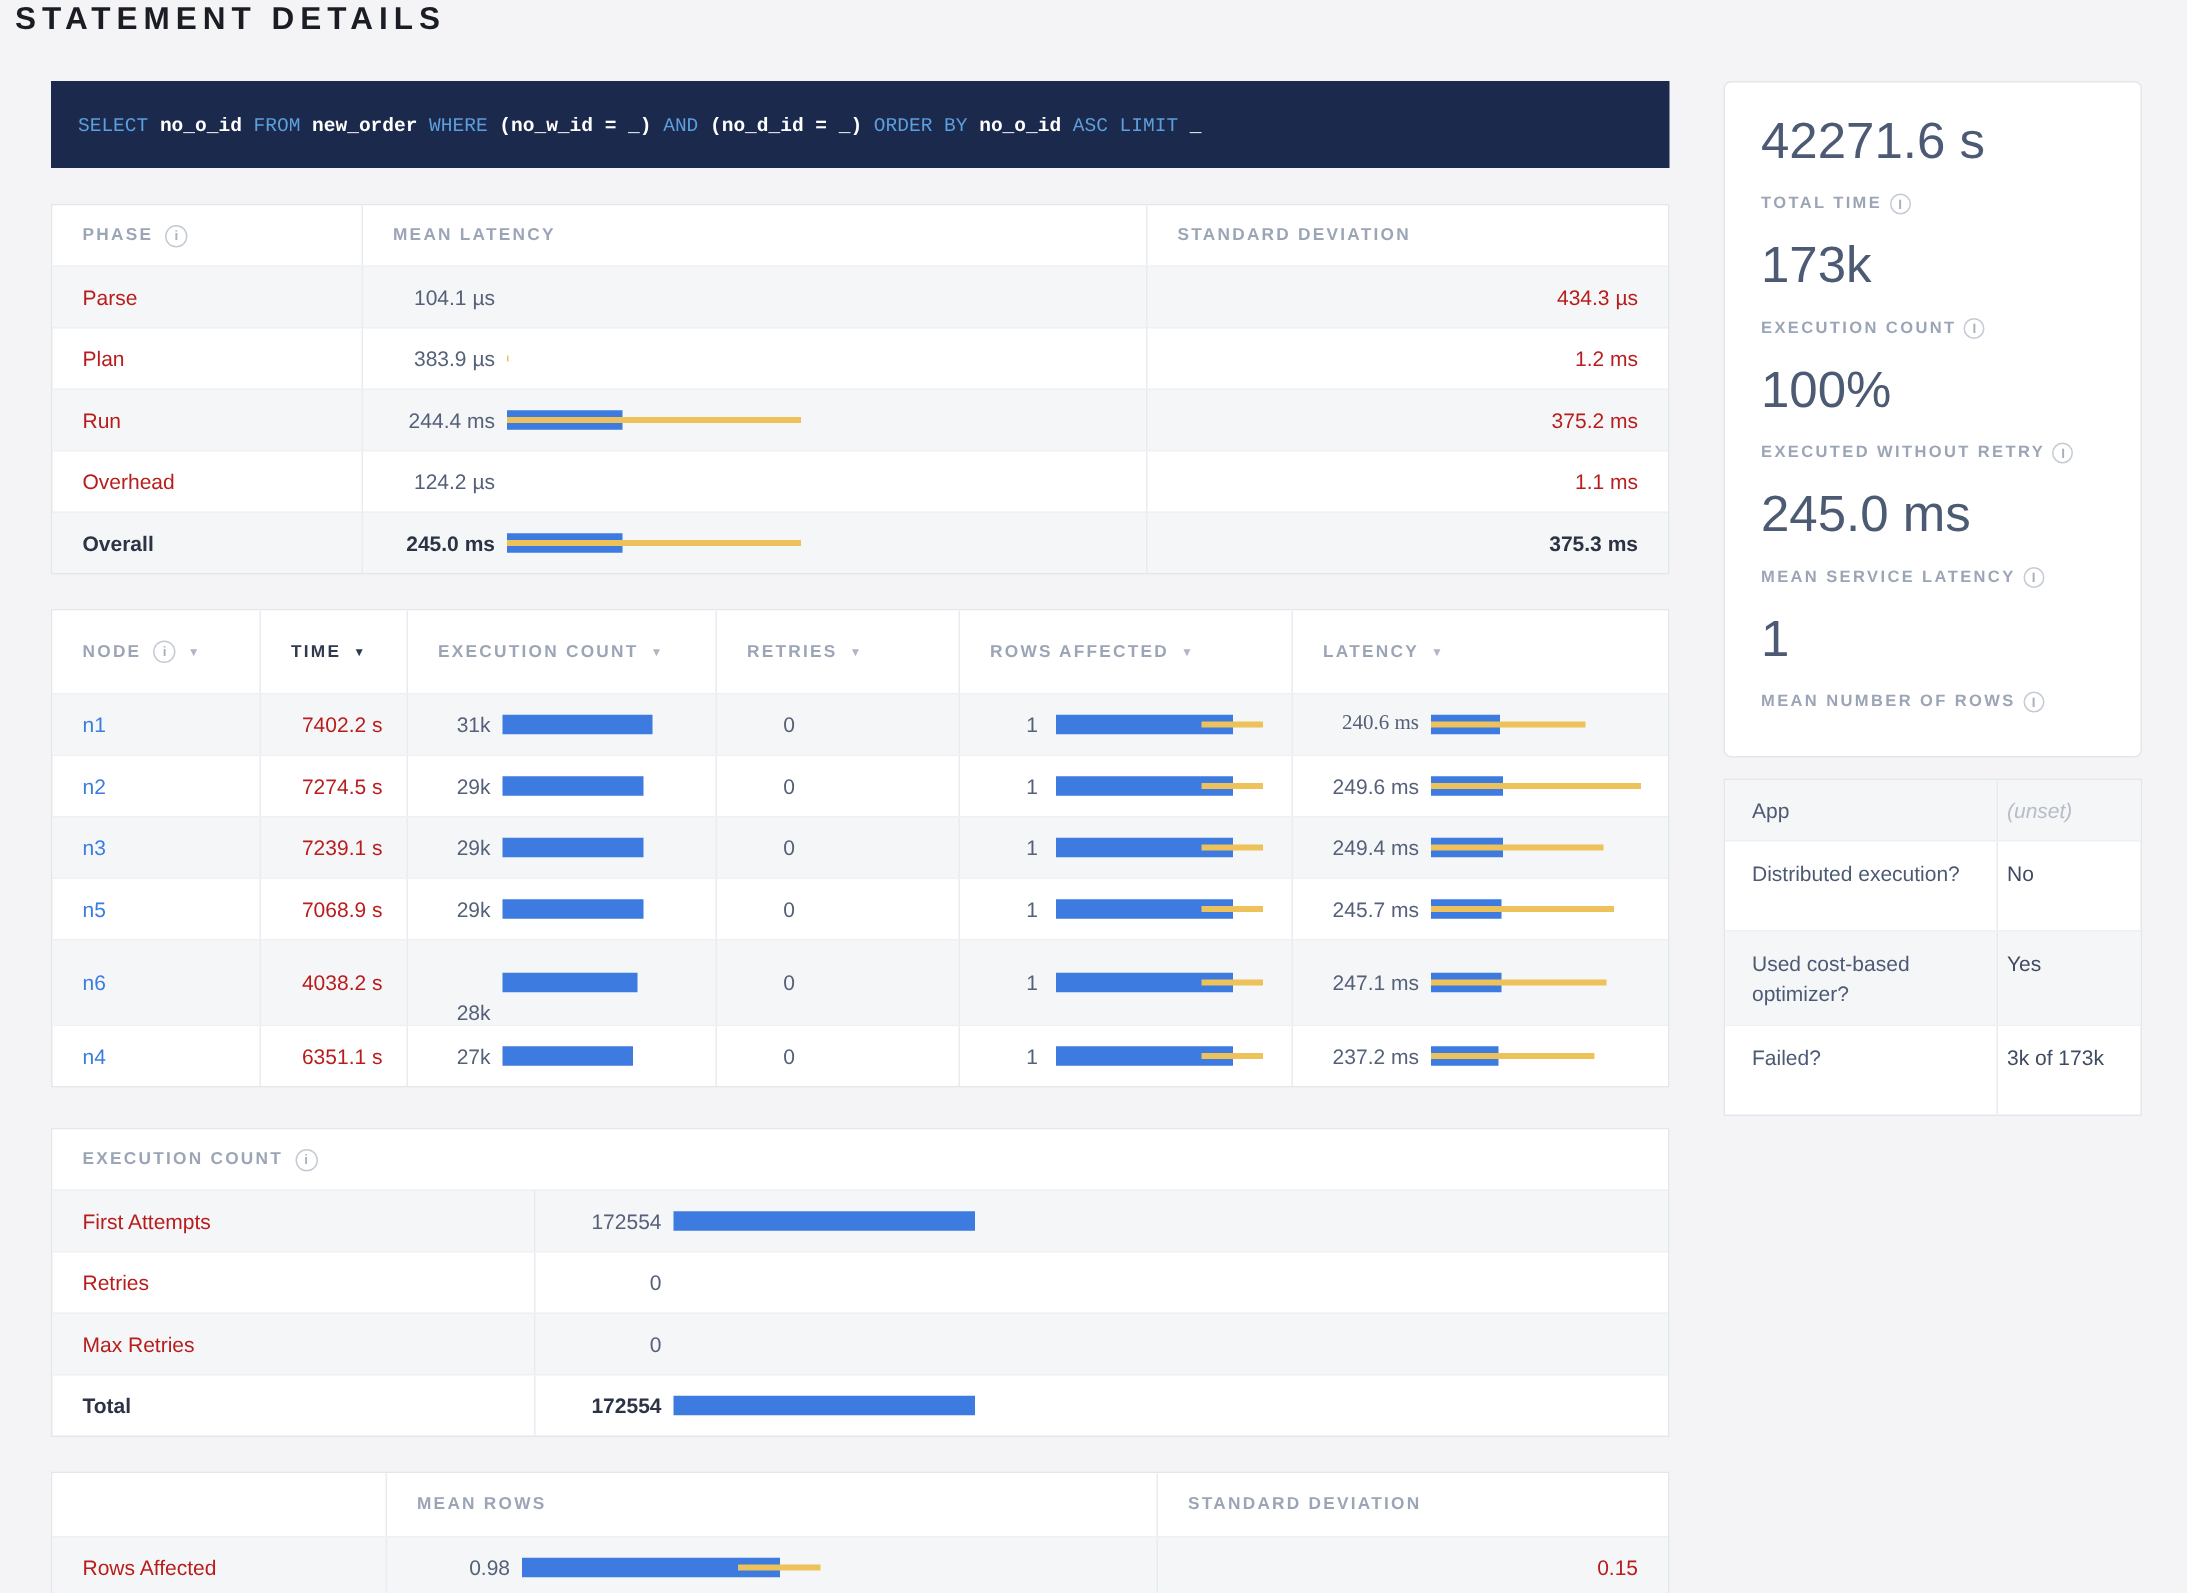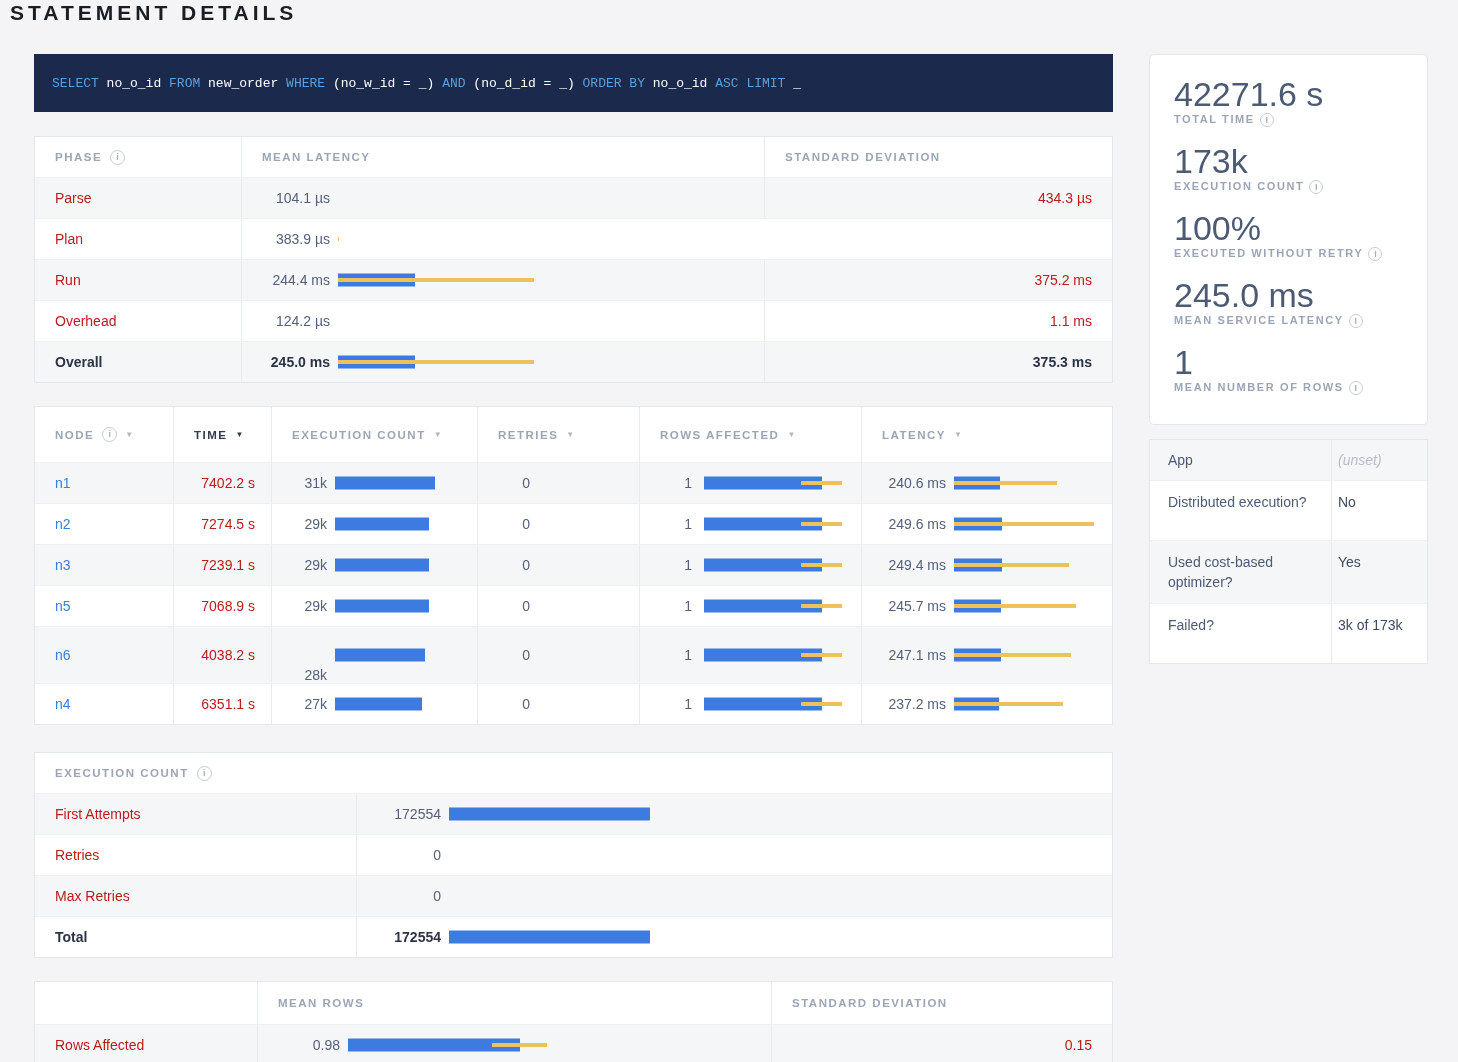--- a/index.html
+++ b/index.html
@@ -20,21 +20,21 @@
   
   .sql-box {
     background:#1b2a4c; height:58px; display:flex; align-items:center;
     padding-left:18px; margin-bottom:24px;
   }
   .sql-box code {
     font-family:"Liberation Mono","DejaVu Sans Mono",monospace;
     font-size:13px; color:#ffffff; white-space:pre;
   }
   .sql-box .kw { color:#5c9ede; font-weight:400; }
-  .sql-box .id { color:#ffffff; font-weight:400;margin-top:39px; }
+  .sql-box .id { color:#ffffff; font-weight:700;margin-top:39px; }
 
   
   .tcard { background:#fff; border:1px solid #e3e6ea; margin-bottom:23px; }
   .trow { display:grid; align-items:center; min-height:40px; }
   .thead .trow, .thead-row { min-height:40px; background:#fff; }
   .tbody .trow:nth-child(odd) { background:#f5f6f7; }
   .tbody .trow { border-top:1px solid #eef0f3; }
   .cell { height:100%; display:flex; align-items:center; min-height:40px; }
   .cell + .cell { border-left:1px solid #e9ecef; }
   .hlabel {
@@ -81,21 +81,21 @@
 
   
   .stats-card {
     background:#fff; border:1px solid #e3e6ea; border-radius:5px;
     padding:24px 24px 10px 24px; margin-bottom:14px;
   }
   .stat { margin-bottom:19px; }
   .stat-value { font-size:34px; color:#4c5a74; line-height:31px; }
   .stat-label {
     font-size:11px; font-weight:700; color:#9ca5b6; letter-spacing:1.6px;
-    margin-top:3px; text-transform:uppercase;
+    margin-top:19px; text-transform:uppercase;
   }
   .stat-label .info { width:14px; height:14px; line-height:12px; margin-left:5px; }
   .app-card { background:#fff; border:1px solid #e3e6ea; }
   .app-row { display:grid; grid-template-columns:181px 1fr; }
   .app-row:nth-child(odd) { background:#f5f6f7; }
   .app-row + .app-row { border-top:1px solid #eef0f3; }
   .app-label { padding:11px 10px 11px 18px; font-size:14px; color:#4c5a74; line-height:20px; }
   .app-value {
     border-left:1px solid #e9ecef; padding:11px 18px 11px 6px; font-size:14px;
     color:#3f4b61; text-align:left; line-height:20px;
@@ -154,20 +154,23 @@
               <span class="cellspan">Plan</span>
             </div>
             <div class="cell">
               <div class="barwrap">
                 <span class="num" style="width: 88px;">383.9 µs</span>
                 <div class="bararea">
                   <div class="bar-yellow" style="left: 0px; width: 1px;"></div>
                 </div>
               </div>
             </div>
+            <div class="cell right pad-r">
+              <span class="cellspan">1.2 ms</span>
+            </div>
           </div>
           <div class="trow g-phase">
             <div class="cell pad-l">
               <span class="cellspan">Run</span>
             </div>
             <div class="cell">
               <div class="barwrap">
                 <span class="num" style="width: 88px;">244.4 ms</span>
                 <div class="bararea">
                   <div class="bar-blue" style="width: 77.2304px;"></div>
@@ -266,21 +269,21 @@
               <div class="barwrap">
                 <span class="num" style="width: 52px;">1</span>
                 <div class="bararea" style="margin-left: 12px;">
                   <div class="bar-blue" style="width: 117.6px;"></div>
                   <div class="bar-yellow" style="left: 97.2px; width: 40.8px;"></div>
                 </div>
               </div>
             </div>
             <div class="cell">
               <div class="barwrap">
-                <span class="num" style="width: 84px;">240.6 ms</span>
+                <span class="num" style="width: 84px; font-family: Liberation Serif, serif;">240.6 ms</span>
                 <div class="bararea">
                   <div class="bar-blue" style="width: 45.9546px;"></div>
                   <div class="bar-yellow" style="left: 0px; width: 102.873px;"></div>
                 </div>
               </div>
             </div>
           </div>
           <div class="trow g-node">
             <div class="cell pad-l">
               <a class="node-link" href="#">n2</a>

